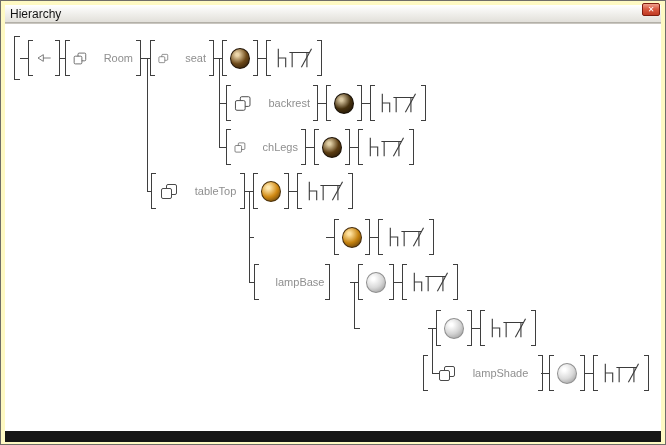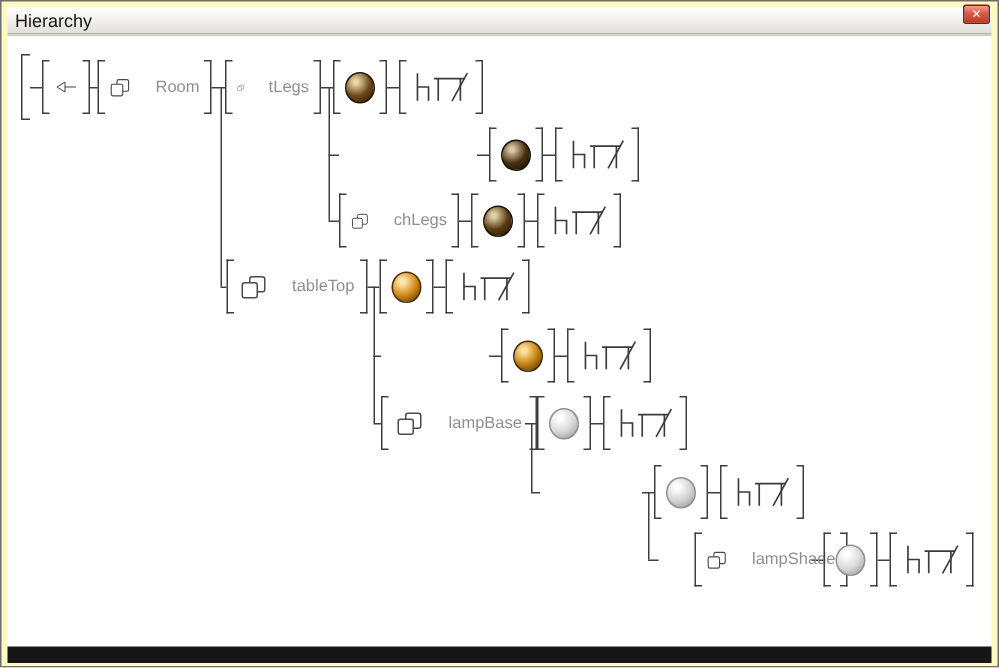--- a/index.html
+++ b/index.html
@@ -122,35 +122,42 @@
       <rect x="1.5" y="5.5" width="10" height="10" rx="1.5" fill="#ffffff" stroke="#4a4a4a"></rect>
     </svg>
     <span class="lbl">Room</span>
   </div>
 
   <div class="cell" style="left:149px;top:39px;width:64px">
     <svg width="19" height="17" viewBox="0 0 19 17">
       <rect x="6.5" y="1.5" width="10" height="10" rx="1.5" fill="#ffffff" stroke="#4a4a4a"></rect>
       <rect x="1.5" y="5.5" width="10" height="10" rx="1.5" fill="#ffffff" stroke="#4a4a4a"></rect>
     </svg>
-    <span class="lbl">tLegs</span>
+    <span class="lbl">seat</span>
   </div>
 
   <div class="cell" style="left:221px;top:39px;width:36px">
     <div class="sphere" style="background: radial-gradient(circle at 35% 30%, rgb(236, 214, 171) 0%, rgb(236, 214, 171) 8%, rgb(110, 74, 26) 52%, rgb(33, 19, 5) 100%); border-color: rgb(33, 19, 5);"></div>
   </div>
 
   <div class="cell" style="left:265px;top:39px;width:56px">
     <svg width="38" height="24" viewBox="0 0 40 26" fill="none" stroke="#3b3b3b" stroke-width="1.2">
       <path d="M3 3 V23 M3 13 H11 V23"></path>
         <path d="M15 7 H37 M18 7 V23 M34 7 V23"></path>
         <path d="M28 23 L39 3"></path>
     </svg>
   </div>
 
+  <div class="cell" style="left:225px;top:84px;width:92px">
+    <svg width="19" height="17" viewBox="0 0 19 17">
+      <rect x="6.5" y="1.5" width="10" height="10" rx="1.5" fill="#ffffff" stroke="#4a4a4a"></rect>
+      <rect x="1.5" y="5.5" width="10" height="10" rx="1.5" fill="#ffffff" stroke="#4a4a4a"></rect>
+    </svg>
+    <span class="lbl">backrest</span>
+  </div>
   <div class="cell" style="left:325px;top:84px;width:36px">
     <div class="sphere" style="background: radial-gradient(circle at 35% 30%, rgb(217, 199, 161) 0%, rgb(217, 199, 161) 8%, rgb(70, 48, 14) 52%, rgb(21, 13, 3) 100%); border-color: rgb(21, 13, 3);"></div>
   </div>
   <div class="cell" style="left:369px;top:84px;width:56px">
     <svg width="38" height="24" viewBox="0 0 40 26" fill="none" stroke="#3b3b3b" stroke-width="1.2">
       <path d="M3 3 V23 M3 13 H11 V23"></path>
         <path d="M15 7 H37 M18 7 V23 M34 7 V23"></path>
         <path d="M28 23 L39 3"></path>
     </svg>
   </div>
@@ -195,21 +202,21 @@
     <div class="sphere" style="background: radial-gradient(circle at 35% 30%, rgb(255, 226, 160) 0%, rgb(255, 226, 160) 8%, rgb(197, 130, 15) 52%, rgb(66, 41, 10) 100%); border-color: rgb(66, 41, 10);"></div>
   </div>
   <div class="cell" style="left:377px;top:218px;width:56px">
     <svg width="38" height="24" viewBox="0 0 40 26" fill="none" stroke="#3b3b3b" stroke-width="1.2">
       <path d="M3 3 V23 M3 13 H11 V23"></path>
         <path d="M15 7 H37 M18 7 V23 M34 7 V23"></path>
         <path d="M28 23 L39 3"></path>
     </svg>
   </div>
 
-  <div class="cell" style="left:253px;top:263px;width:104px">
+  <div class="cell" style="left:253px;top:263px;width:76px">
     <svg width="19" height="17" viewBox="0 0 19 17">
       <rect x="6.5" y="1.5" width="10" height="10" rx="1.5" fill="#ffffff" stroke="#4a4a4a"></rect>
       <rect x="1.5" y="5.5" width="10" height="10" rx="1.5" fill="#ffffff" stroke="#4a4a4a"></rect>
     </svg>
     <span class="lbl">lampBase</span>
   </div>
   <div class="cell" style="left:357px;top:263px;width:36px">
     <div class="sphere" style="background: radial-gradient(circle at 35% 30%, rgb(255, 255, 255) 0%, rgb(255, 255, 255) 8%, rgb(216, 216, 216) 52%, rgb(143, 143, 143) 100%); border-color: rgb(143, 143, 143);"></div>
   </div>
   <div class="cell" style="left:401px;top:263px;width:56px">
@@ -224,21 +231,21 @@
     <div class="sphere" style="background: radial-gradient(circle at 35% 30%, rgb(255, 255, 255) 0%, rgb(255, 255, 255) 8%, rgb(212, 212, 212) 52%, rgb(143, 143, 143) 100%); border-color: rgb(143, 143, 143);"></div>
   </div>
   <div class="cell" style="left:479px;top:309px;width:56px">
     <svg width="38" height="24" viewBox="0 0 40 26" fill="none" stroke="#3b3b3b" stroke-width="1.2">
       <path d="M3 3 V23 M3 13 H11 V23"></path>
         <path d="M15 7 H37 M18 7 V23 M34 7 V23"></path>
         <path d="M28 23 L39 3"></path>
     </svg>
   </div>
 
-  <div class="cell" style="left:462px;top:354px;width:102px">
+  <div class="cell" style="left:422px;top:354px;width:120px">
     <svg width="19" height="17" viewBox="0 0 19 17">
       <rect x="6.5" y="1.5" width="10" height="10" rx="1.5" fill="#ffffff" stroke="#4a4a4a"></rect>
       <rect x="1.5" y="5.5" width="10" height="10" rx="1.5" fill="#ffffff" stroke="#4a4a4a"></rect>
     </svg>
     <span class="lbl">lampShade</span>
   </div>
   <div class="cell" style="left:548px;top:354px;width:36px">
     <div class="sphere" style="background: radial-gradient(circle at 35% 30%, rgb(255, 255, 255) 0%, rgb(255, 255, 255) 8%, rgb(218, 218, 218) 52%, rgb(144, 144, 144) 100%); border-color: rgb(144, 144, 144);"></div>
   </div>
   <div class="cell" style="left:592px;top:354px;width:56px">

